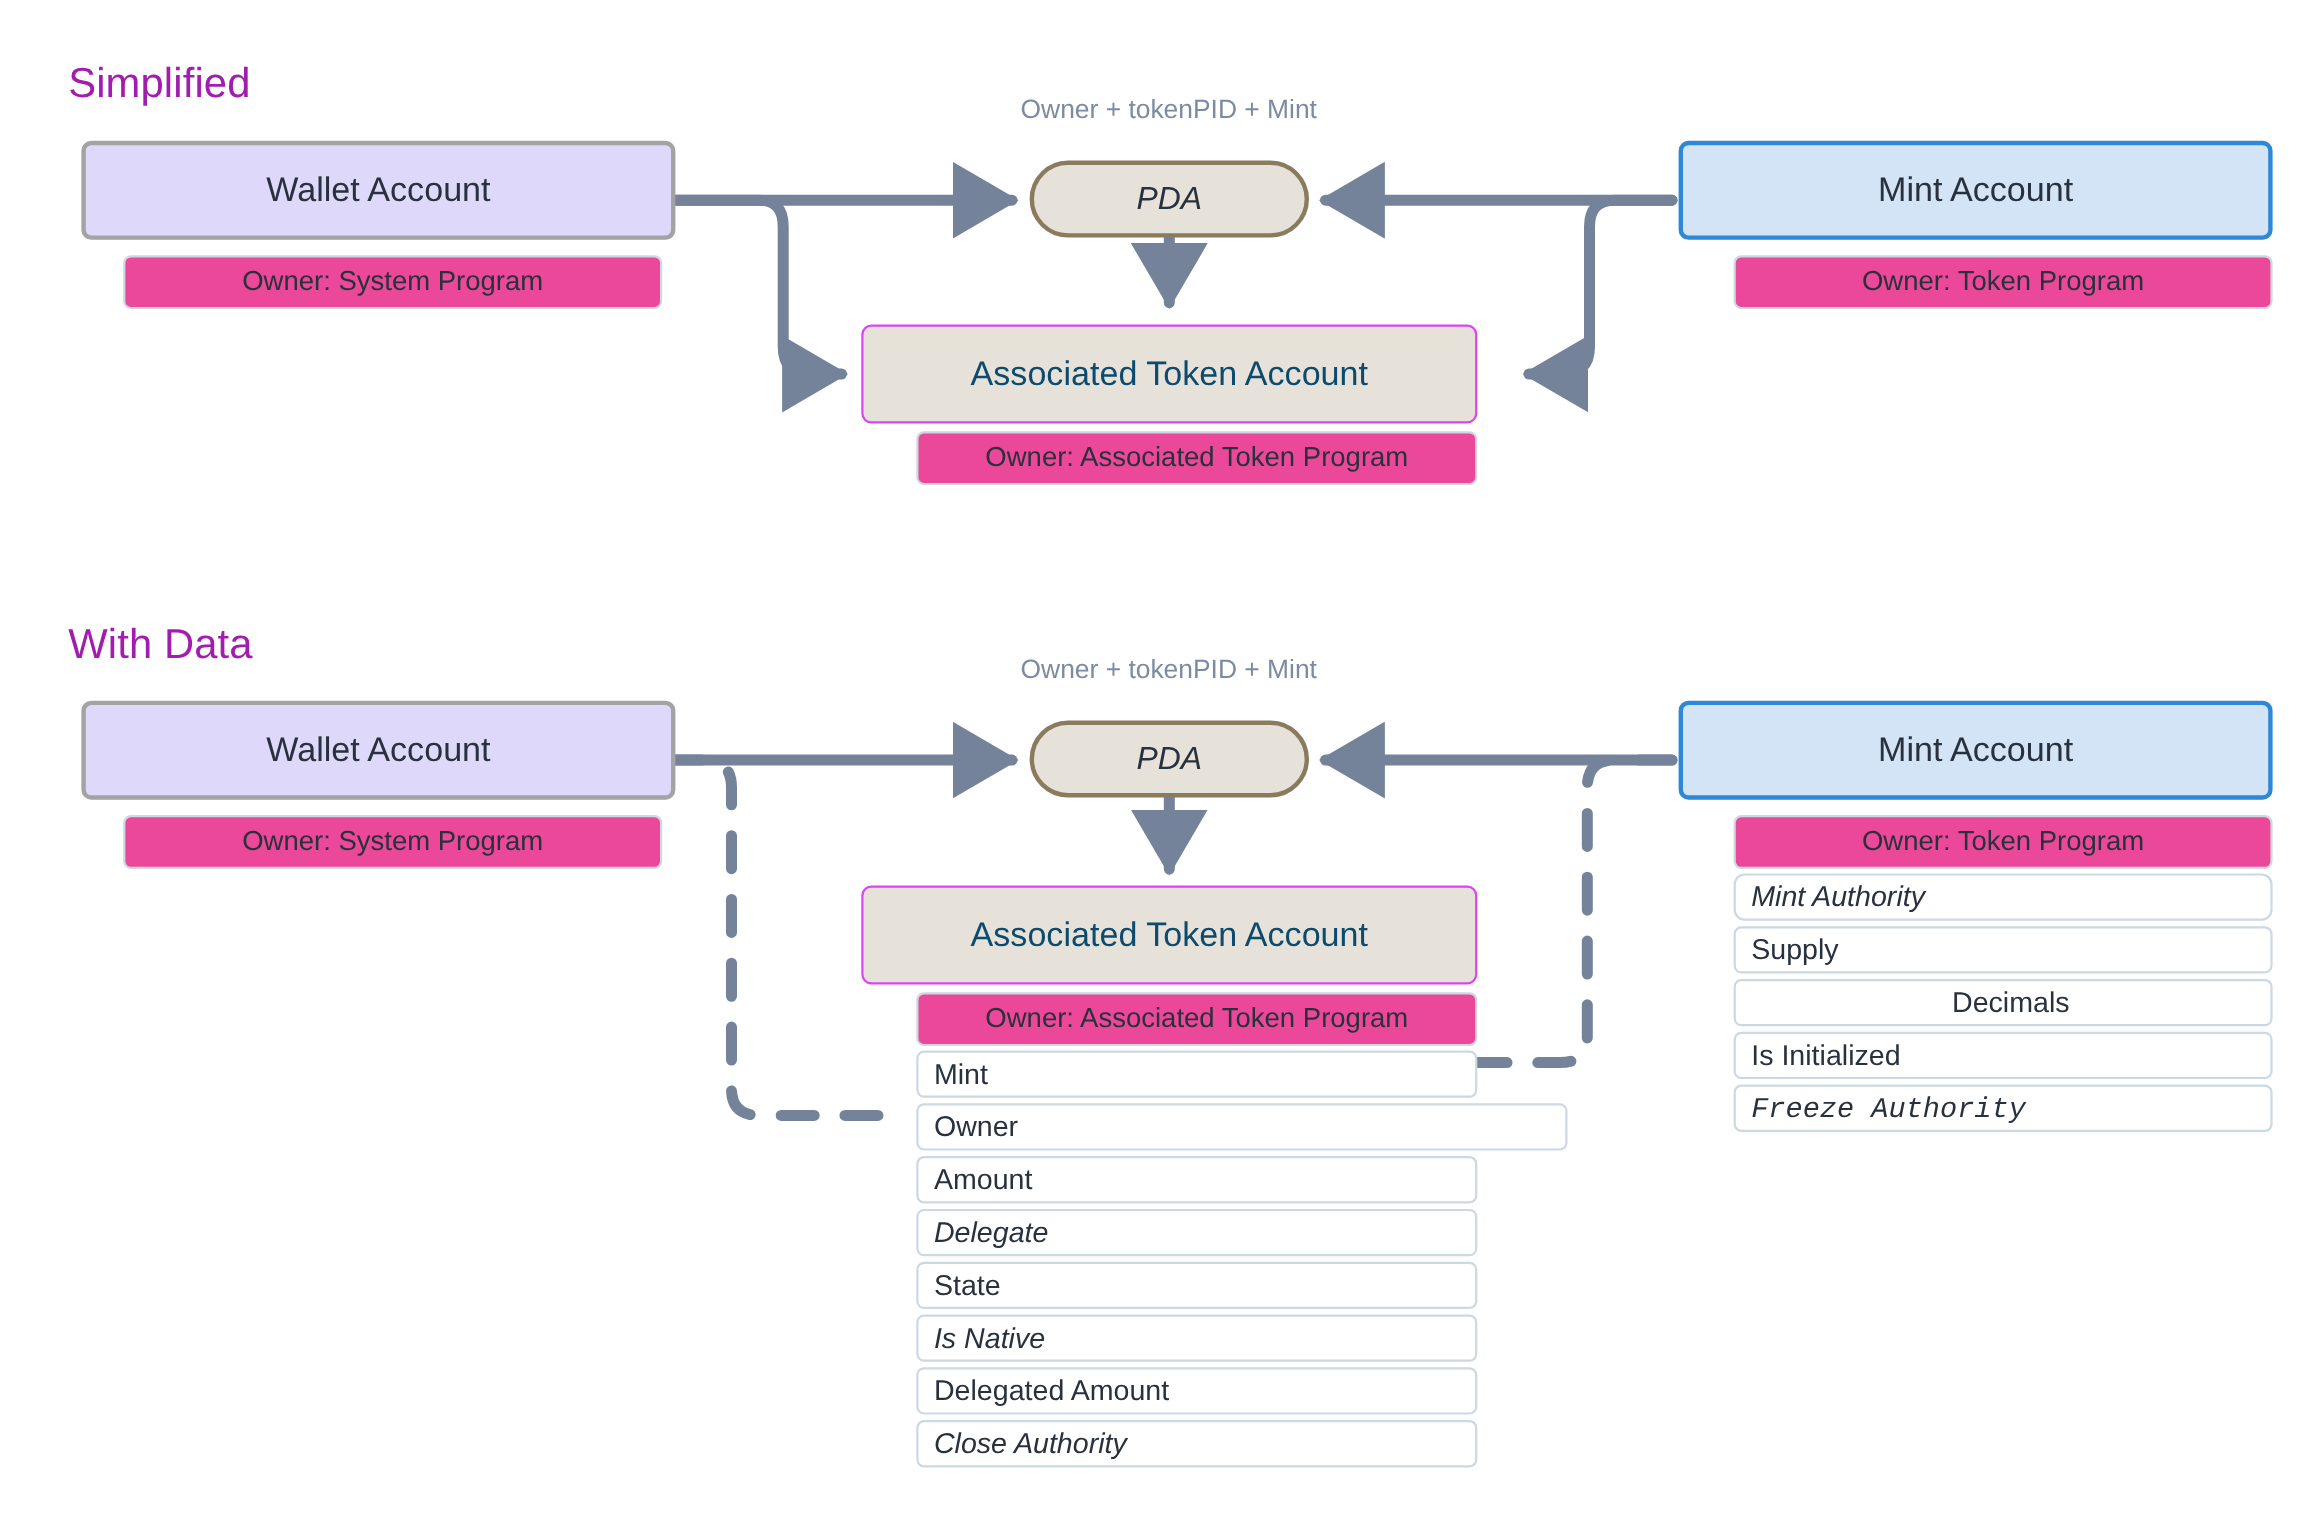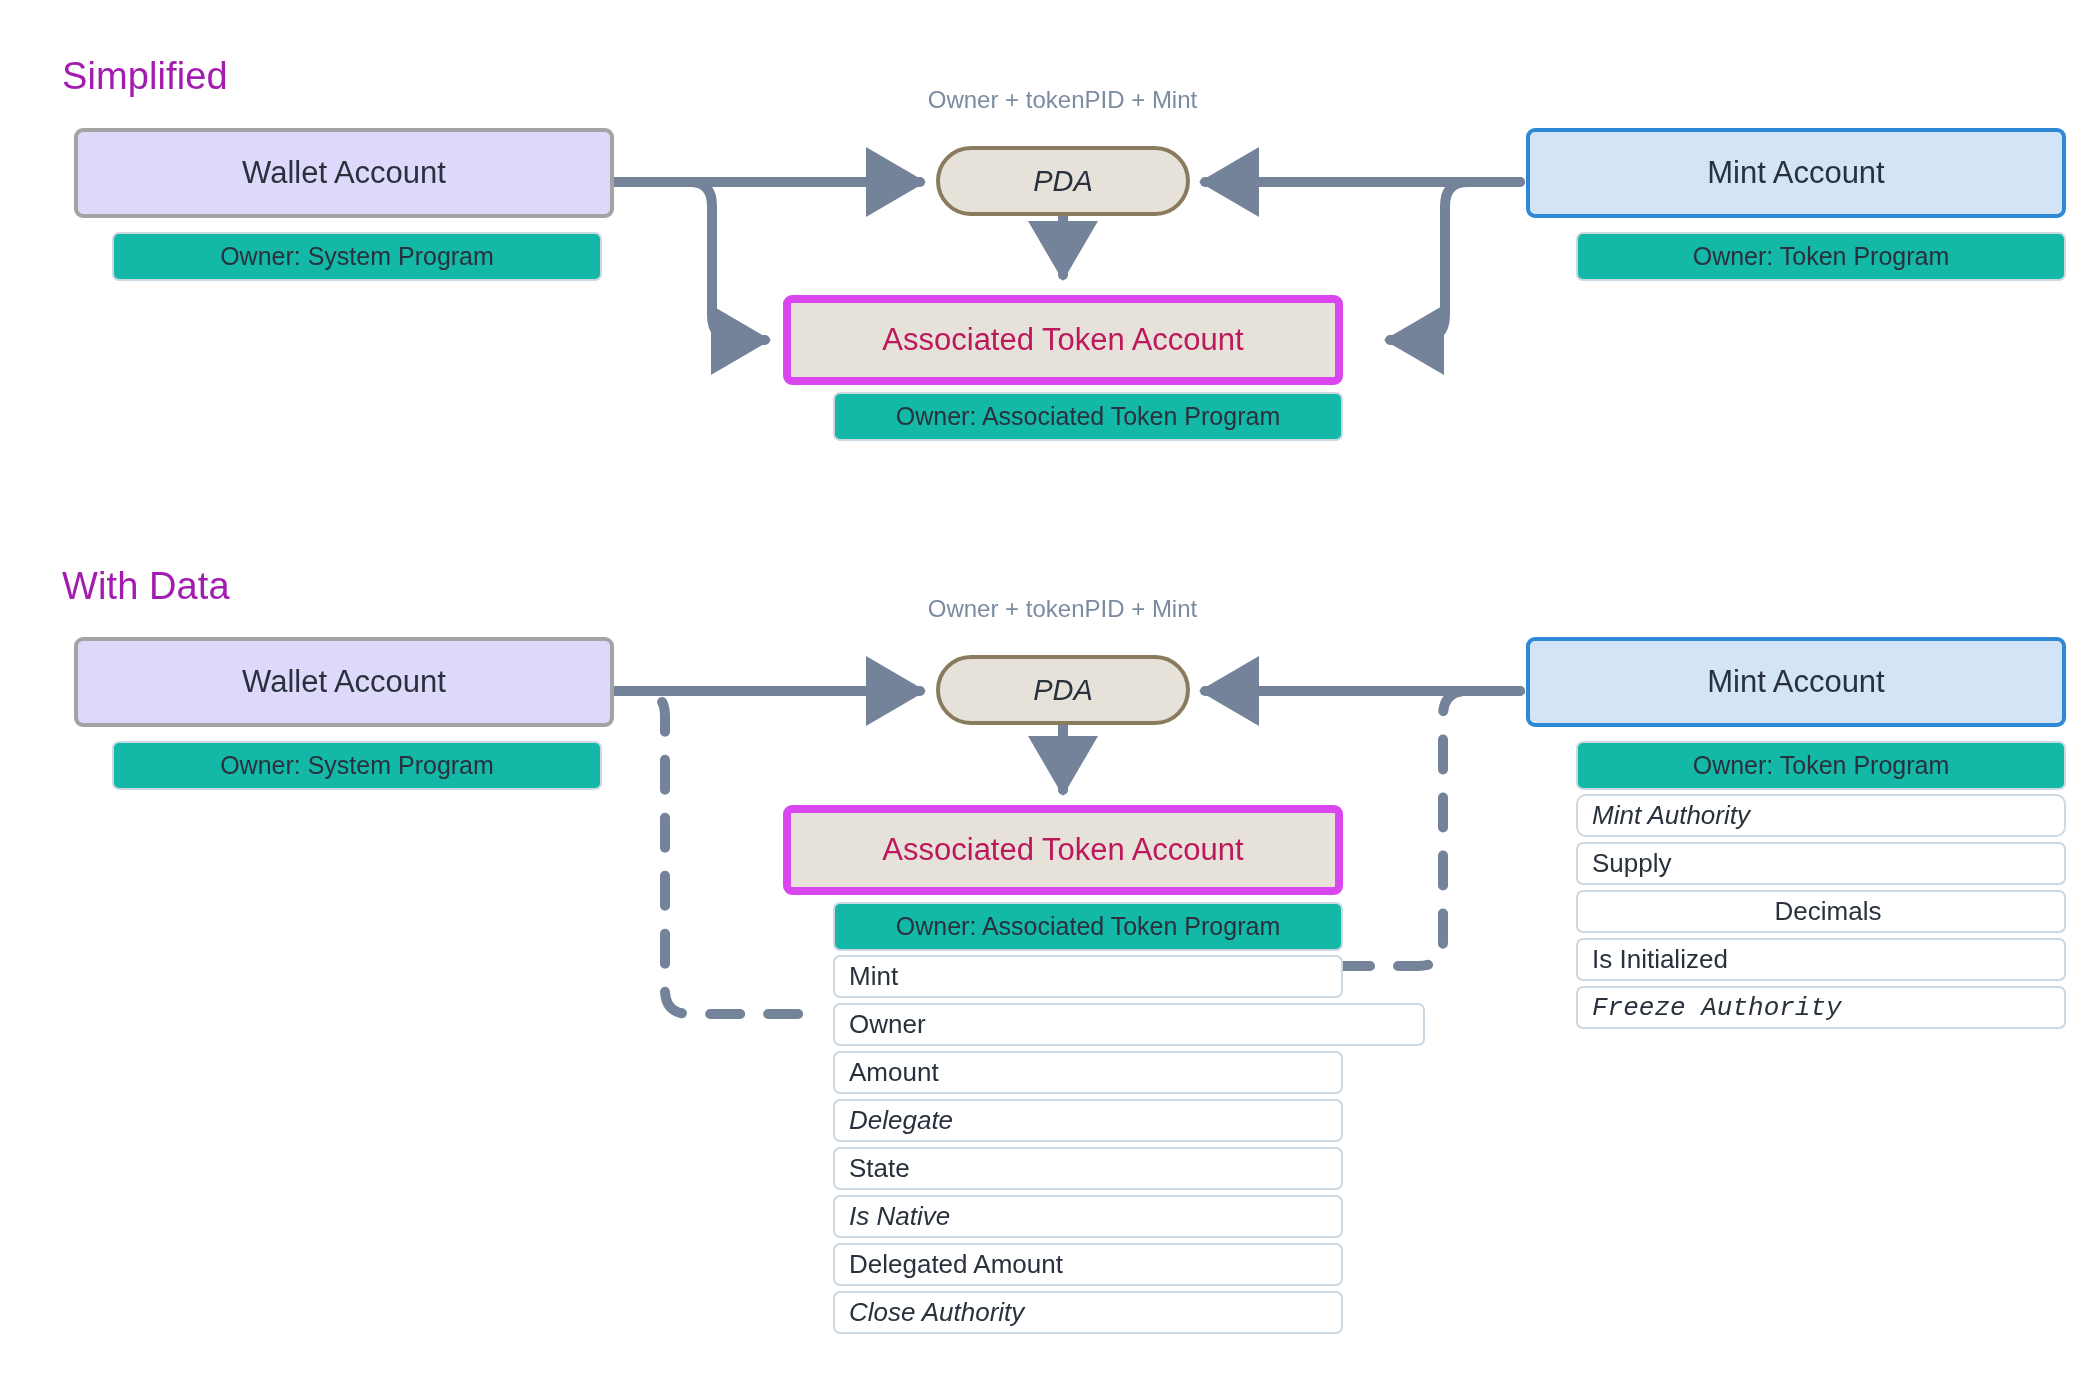--- a/index.html
+++ b/index.html
@@ -53,38 +53,38 @@
     color: #28313d;
     margin-left: 12px;
   }
   .node.mint {
     background: #d2e4f6;
     border: 4px solid #2f88d6;
     color: #28313d;
   }
   .node.ata {
     background: #e6e2da;
-    border: 8px solid #d946ef;
-    color: #be185d;
+    border: 2px solid #d946ef;
+    color: #0c4a6e;
     align-items: center;
   }
   .node.pda {
     background: #e6e2da;
     border: 4px solid #8b7b5e;
     color: #28313d;
     border-radius: 40px;
     font-style: italic;
     font-size: 29px;
   }
 
   
   .subrow {
     position: absolute;
     box-sizing: border-box;
-    background: #14b8a6;
+    background: #ec4899;
     border: 2px solid #ccd8e2;
     border-radius: 7px;
     display: flex;
     align-items: center;
     justify-content: center;
     font-size: 25px;
     color: #28313d;
     white-space: nowrap;
   }
 

